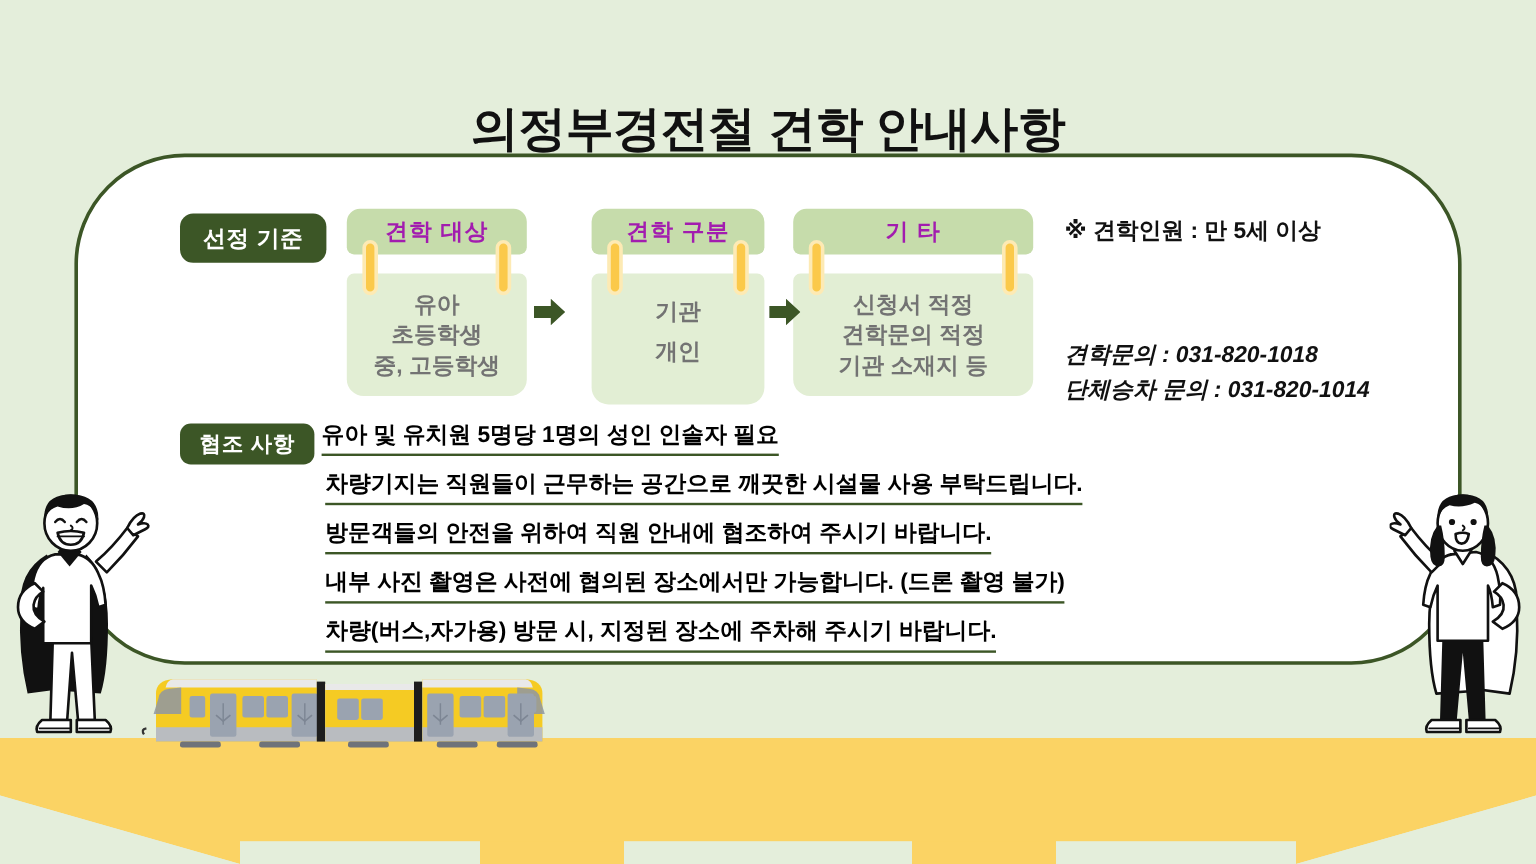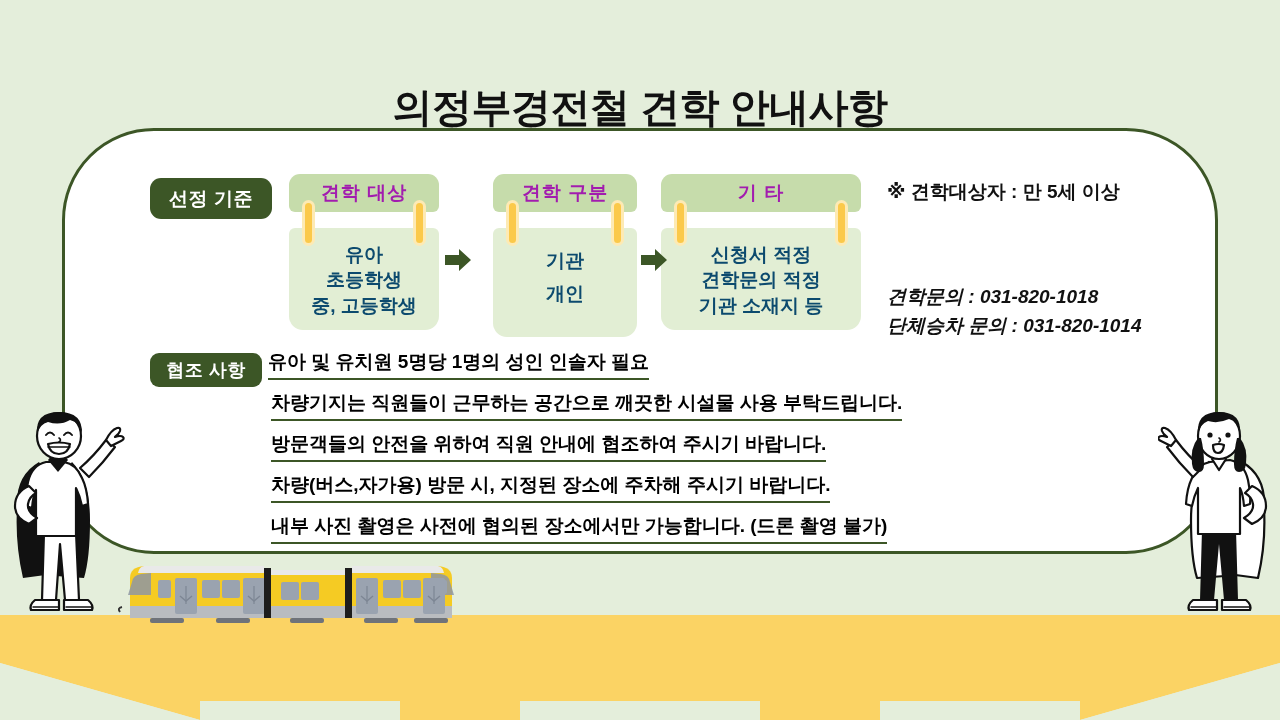--- a/index.html
+++ b/index.html
@@ -56,21 +56,21 @@
     font-size:19px; font-weight:bold; color:#a21caf;
     letter-spacing:1px;
     position:relative; z-index:2;
   }
   .flow-card .card-body{
     background:#e2eed4;
     border-radius:6px 6px 14px 14px;
     margin-top:16px;
     padding:14px 6px 12px;
     text-align:center;
-    font-size:19px; font-weight:bold; color:#0c4a6e;
+    font-size:19px; font-weight:bold; color:#737373;
     line-height:1.33;
     position:relative; z-index:2;
   }
   .flow-card .card-body div{ white-space:nowrap; }
   
   .clip{
     position:absolute; top:26px; width:13px; height:46px;
     background:#fbc94a; border:3px solid #fdeab4;
     border-radius:7px; z-index:5;
   }
@@ -181,45 +181,45 @@
       <div class="clip left"></div>
       <div class="clip right"></div>
       <div class="card-body">
         <div>신청서 적정</div>
         <div>견학문의 적정</div>
         <div>기관 소재지 등</div>
       </div>
     </div>
 
     <div id="info-block">
-      <div id="info-note">※ 견학대상자 : 만 5세 이상</div>
+      <div id="info-note">※ 견학인원 : 만 5세 이상</div>
       <div id="info-contacts">
         <div>견학문의 : 031-820-1018</div>
         <div>단체승차 문의 : 031-820-1014</div>
       </div>
     </div>
   </div>
 
   <div id="coop-section">
     <div class="tag-badge" id="badge-coop">협조 사항</div>
     <div id="coop-list">
       <div class="coop-row">
         <span class="coop-item">유아 및 유치원 5명당 1명의 성인 인솔자 필요</span>
       </div>
       <div class="coop-row indent">
         <span class="coop-item">차량기지는 직원들이 근무하는 공간으로 깨끗한 시설물 사용 부탁드립니다.</span>
       </div>
       <div class="coop-row indent">
         <span class="coop-item">방문객들의 안전을 위하여 직원 안내에 협조하여 주시기 바랍니다.</span>
       </div>
       <div class="coop-row indent">
+        <span class="coop-item">내부 사진 촬영은 사전에 협의된 장소에서만 가능합니다. (드론 촬영 불가)</span>
+      </div>
+      <div class="coop-row indent">
         <span class="coop-item">차량(버스,자가용) 방문 시, 지정된 장소에 주차해 주시기 바랍니다.</span>
-      </div>
-      <div class="coop-row indent">
-        <span class="coop-item">내부 사진 촬영은 사전에 협의된 장소에서만 가능합니다. (드론 촬영 불가)</span>
       </div>
     </div>
   </div>
 
 </div>
 
 <svg id="train" viewBox="0 0 355 70">
   <g>
 
     <path d="M2,56 q-3,-4 2,-5" stroke="#333" stroke-width="2" fill="none"></path>

